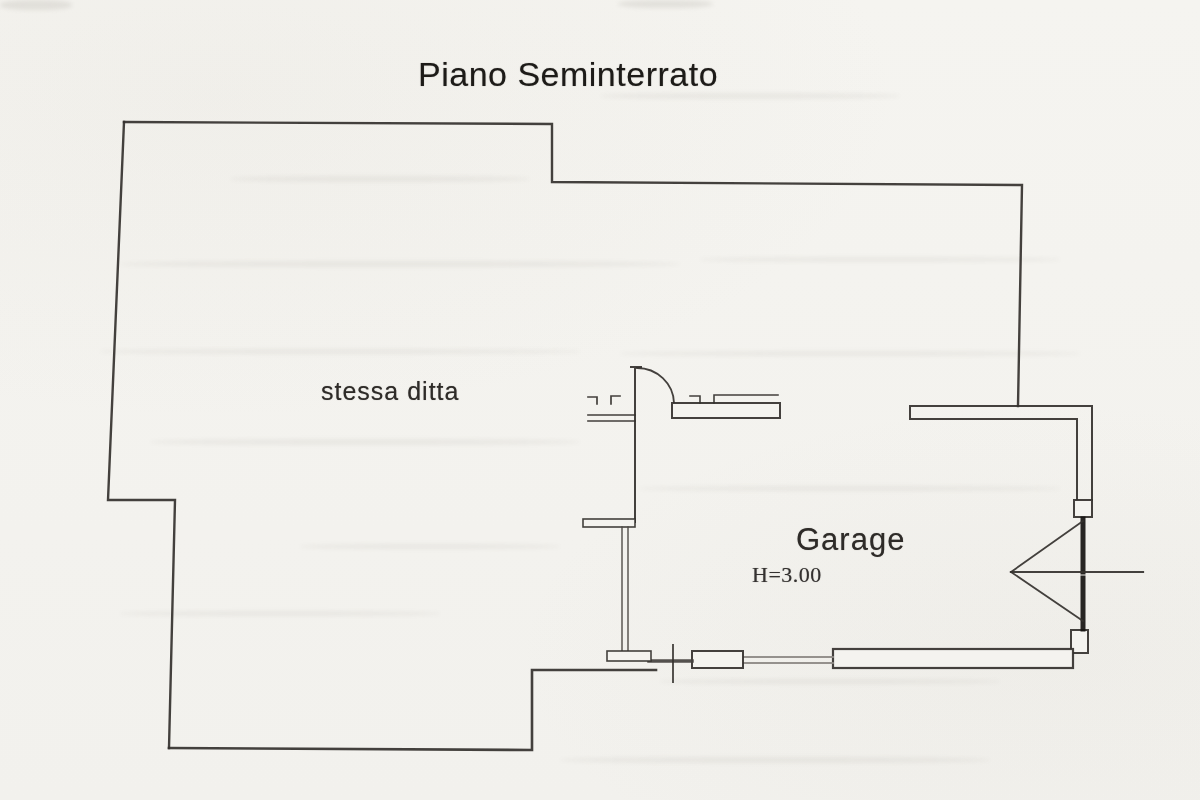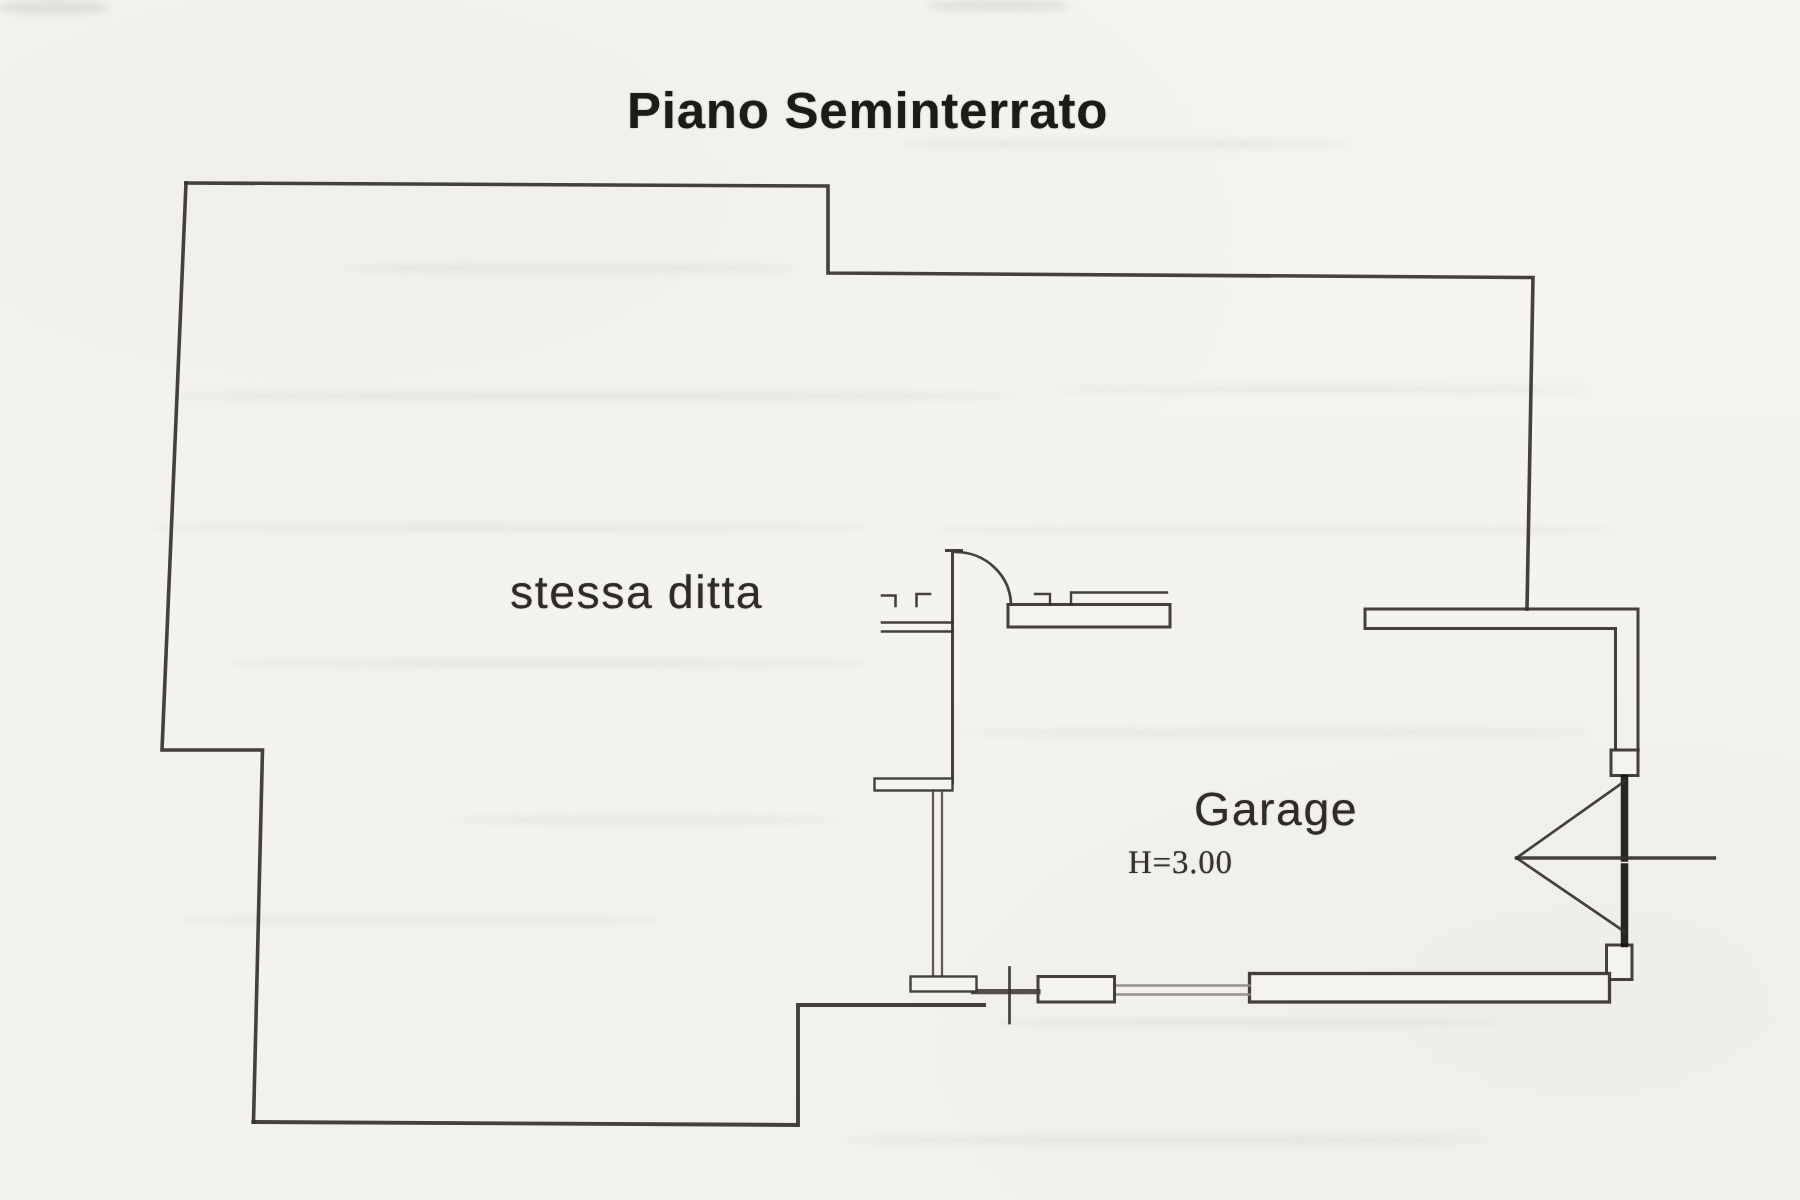--- a/index.html
+++ b/index.html
@@ -6,29 +6,29 @@
   .page{
     position:relative;width:1200px;height:800px;overflow:hidden;
     background:
       radial-gradient(1100px 520px at 18% 12%, rgba(208,203,192,0.12), transparent 62%),
       radial-gradient(900px 420px at 88% 82%, rgba(204,199,188,0.10), transparent 60%),
       linear-gradient(#f5f4f0, #f2f1ed);
     font-family:"Liberation Sans", sans-serif;
   }
   .plan-title{
     position:absolute;left:418px;top:55px;width:364px;
-    font-size:34px;font-weight:700;letter-spacing:0.5px;color:#1d1b18;
+    font-size:34px;font-weight:400;letter-spacing:0.5px;color:#1d1b18;
     text-shadow:0 0 1px rgba(45,42,38,0.45);
     white-space:nowrap;
   }
   .room-label{
     position:absolute;color:#2e2b28;white-space:nowrap;
     text-shadow:0 0 0.8px rgba(50,47,43,0.55);
   }
-  .lbl-stessa{left:340px;top:377px;font-size:31px;letter-spacing:1px;}
+  .lbl-stessa{left:321px;top:377px;font-size:25px;letter-spacing:1px;}
   .lbl-garage{left:796px;top:522px;font-size:31px;letter-spacing:1px;}
   .lbl-height{left:752px;top:562px;font-size:22px;letter-spacing:0.5px;color:#343130;font-family:Liberation Serif, serif;}
   svg.drawing{position:absolute;left:0;top:0;}
   .artifact{
     position:absolute;background:#6f6a61;opacity:0.08;border-radius:45%;
     filter:blur(2px);pointer-events:none;
   }
   .artifact.dark{opacity:0.16;background:#8a867d;}
 </style>
 </head>

